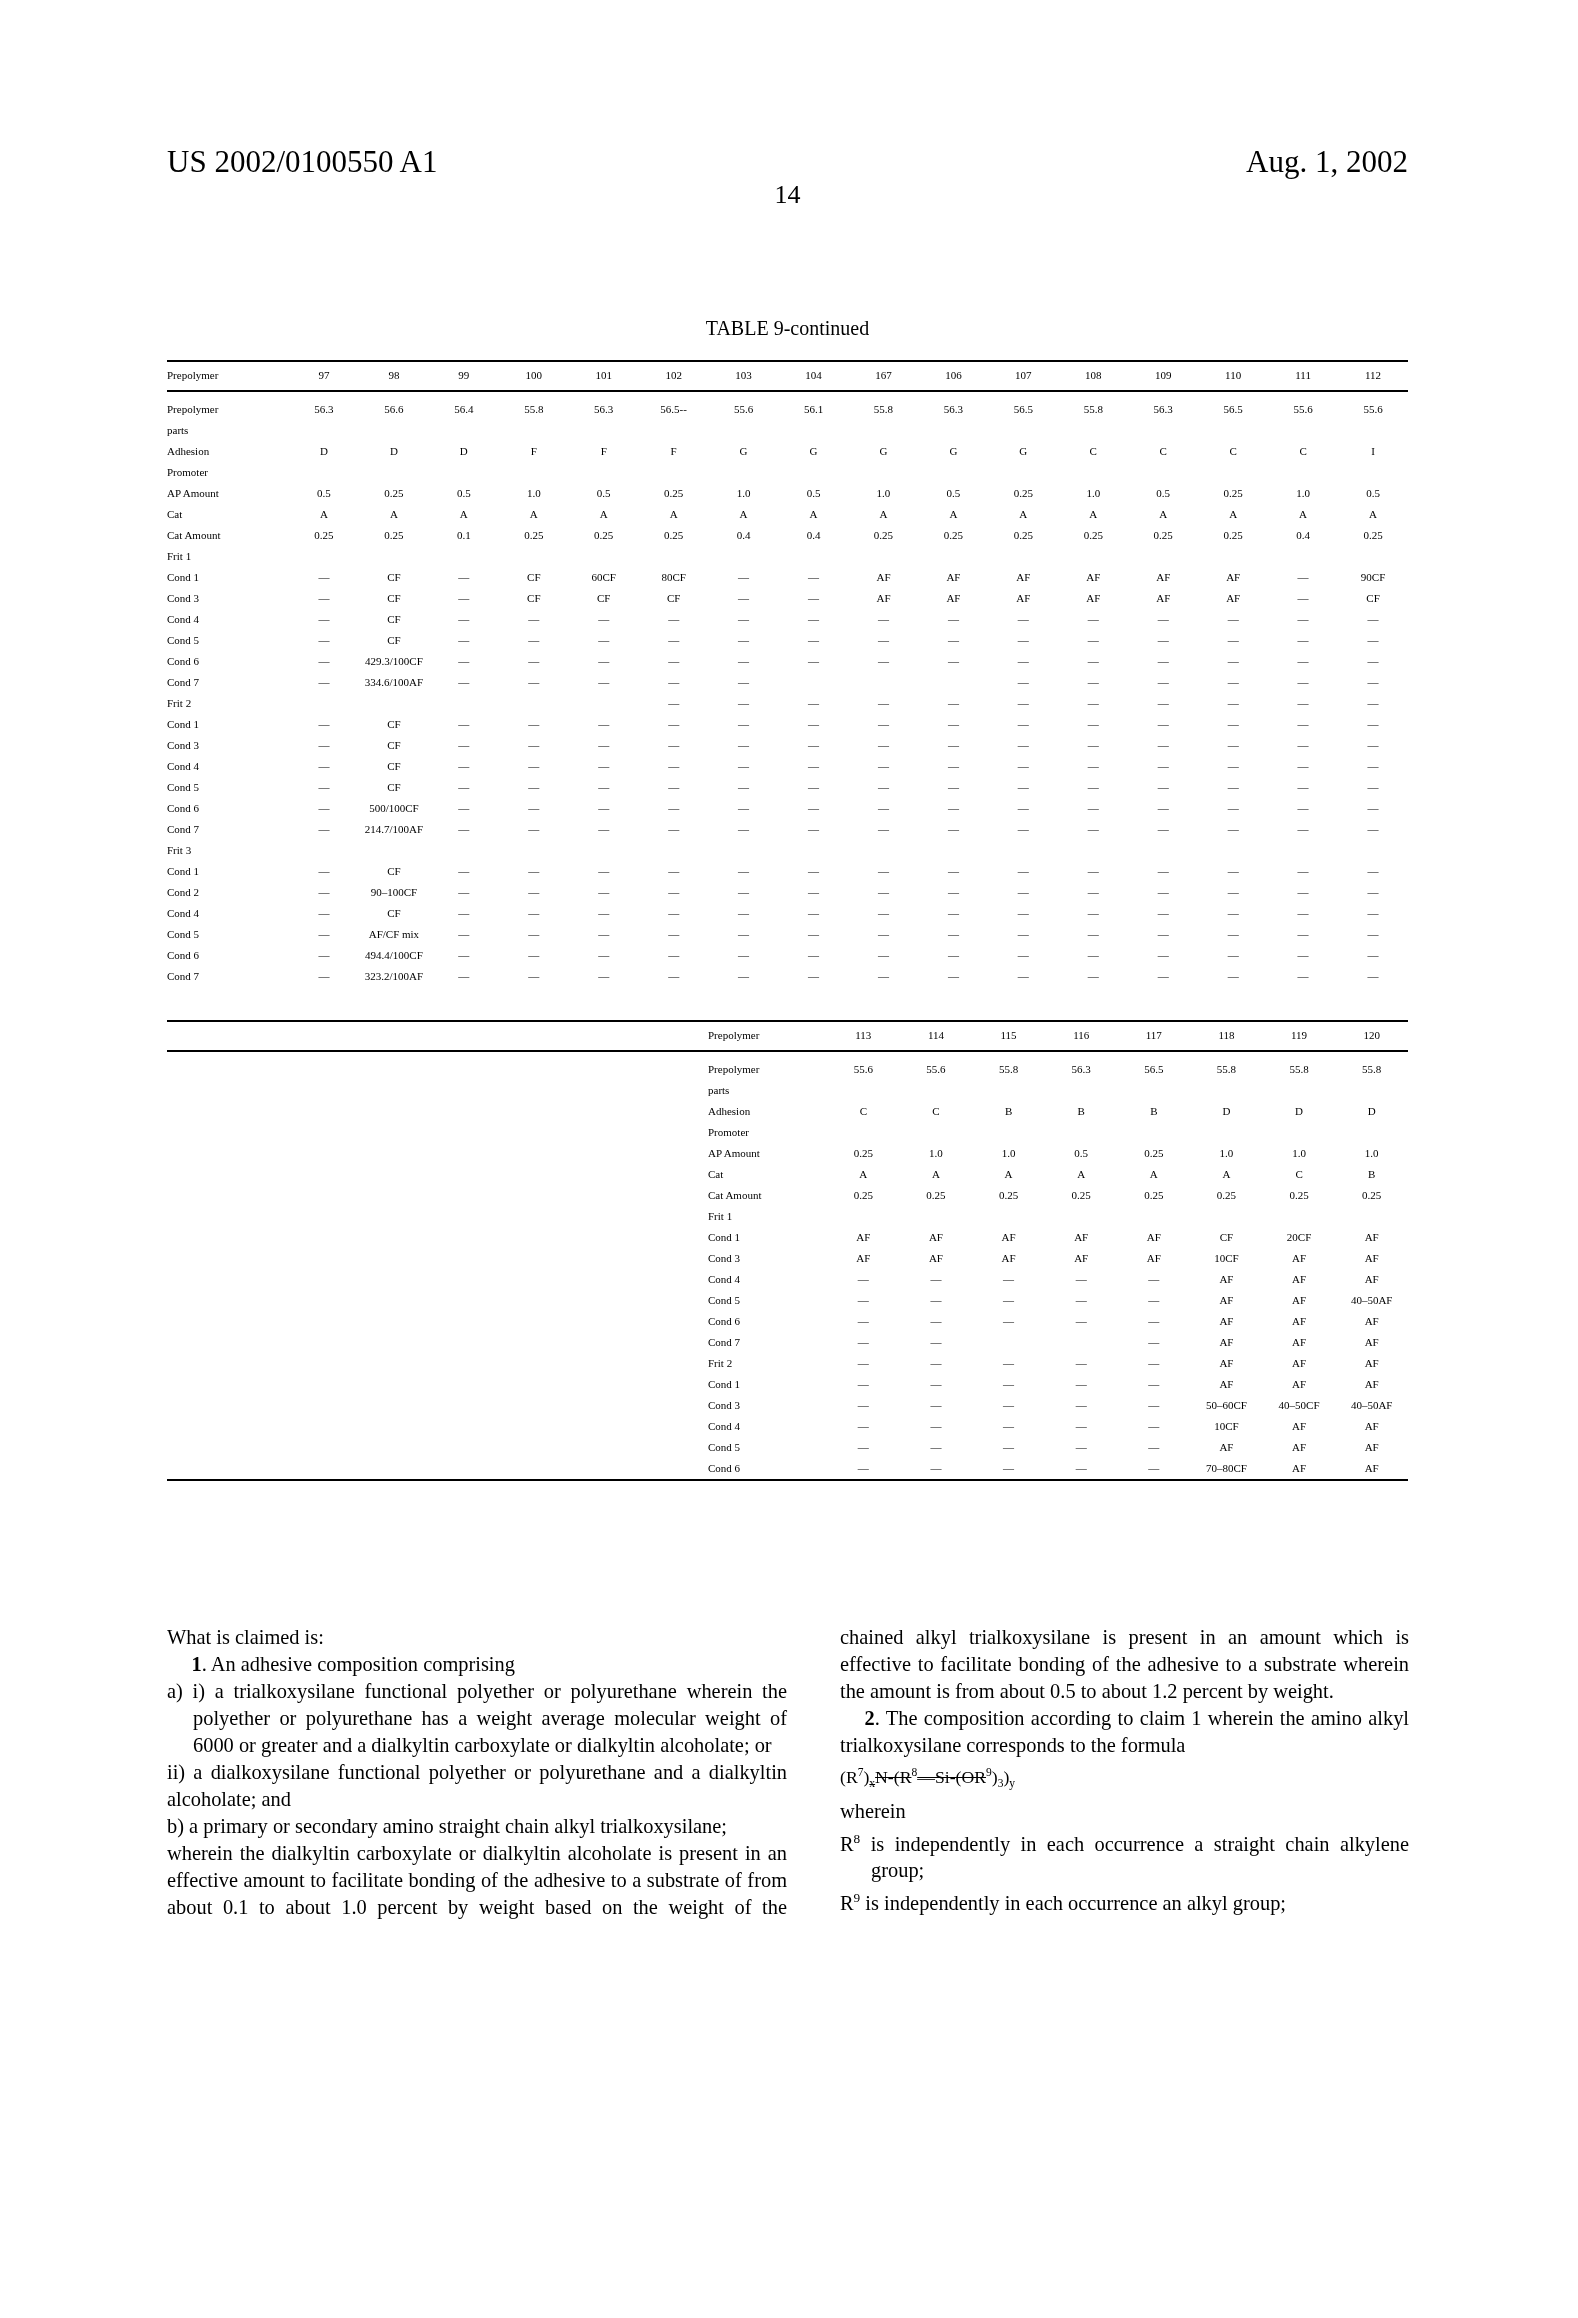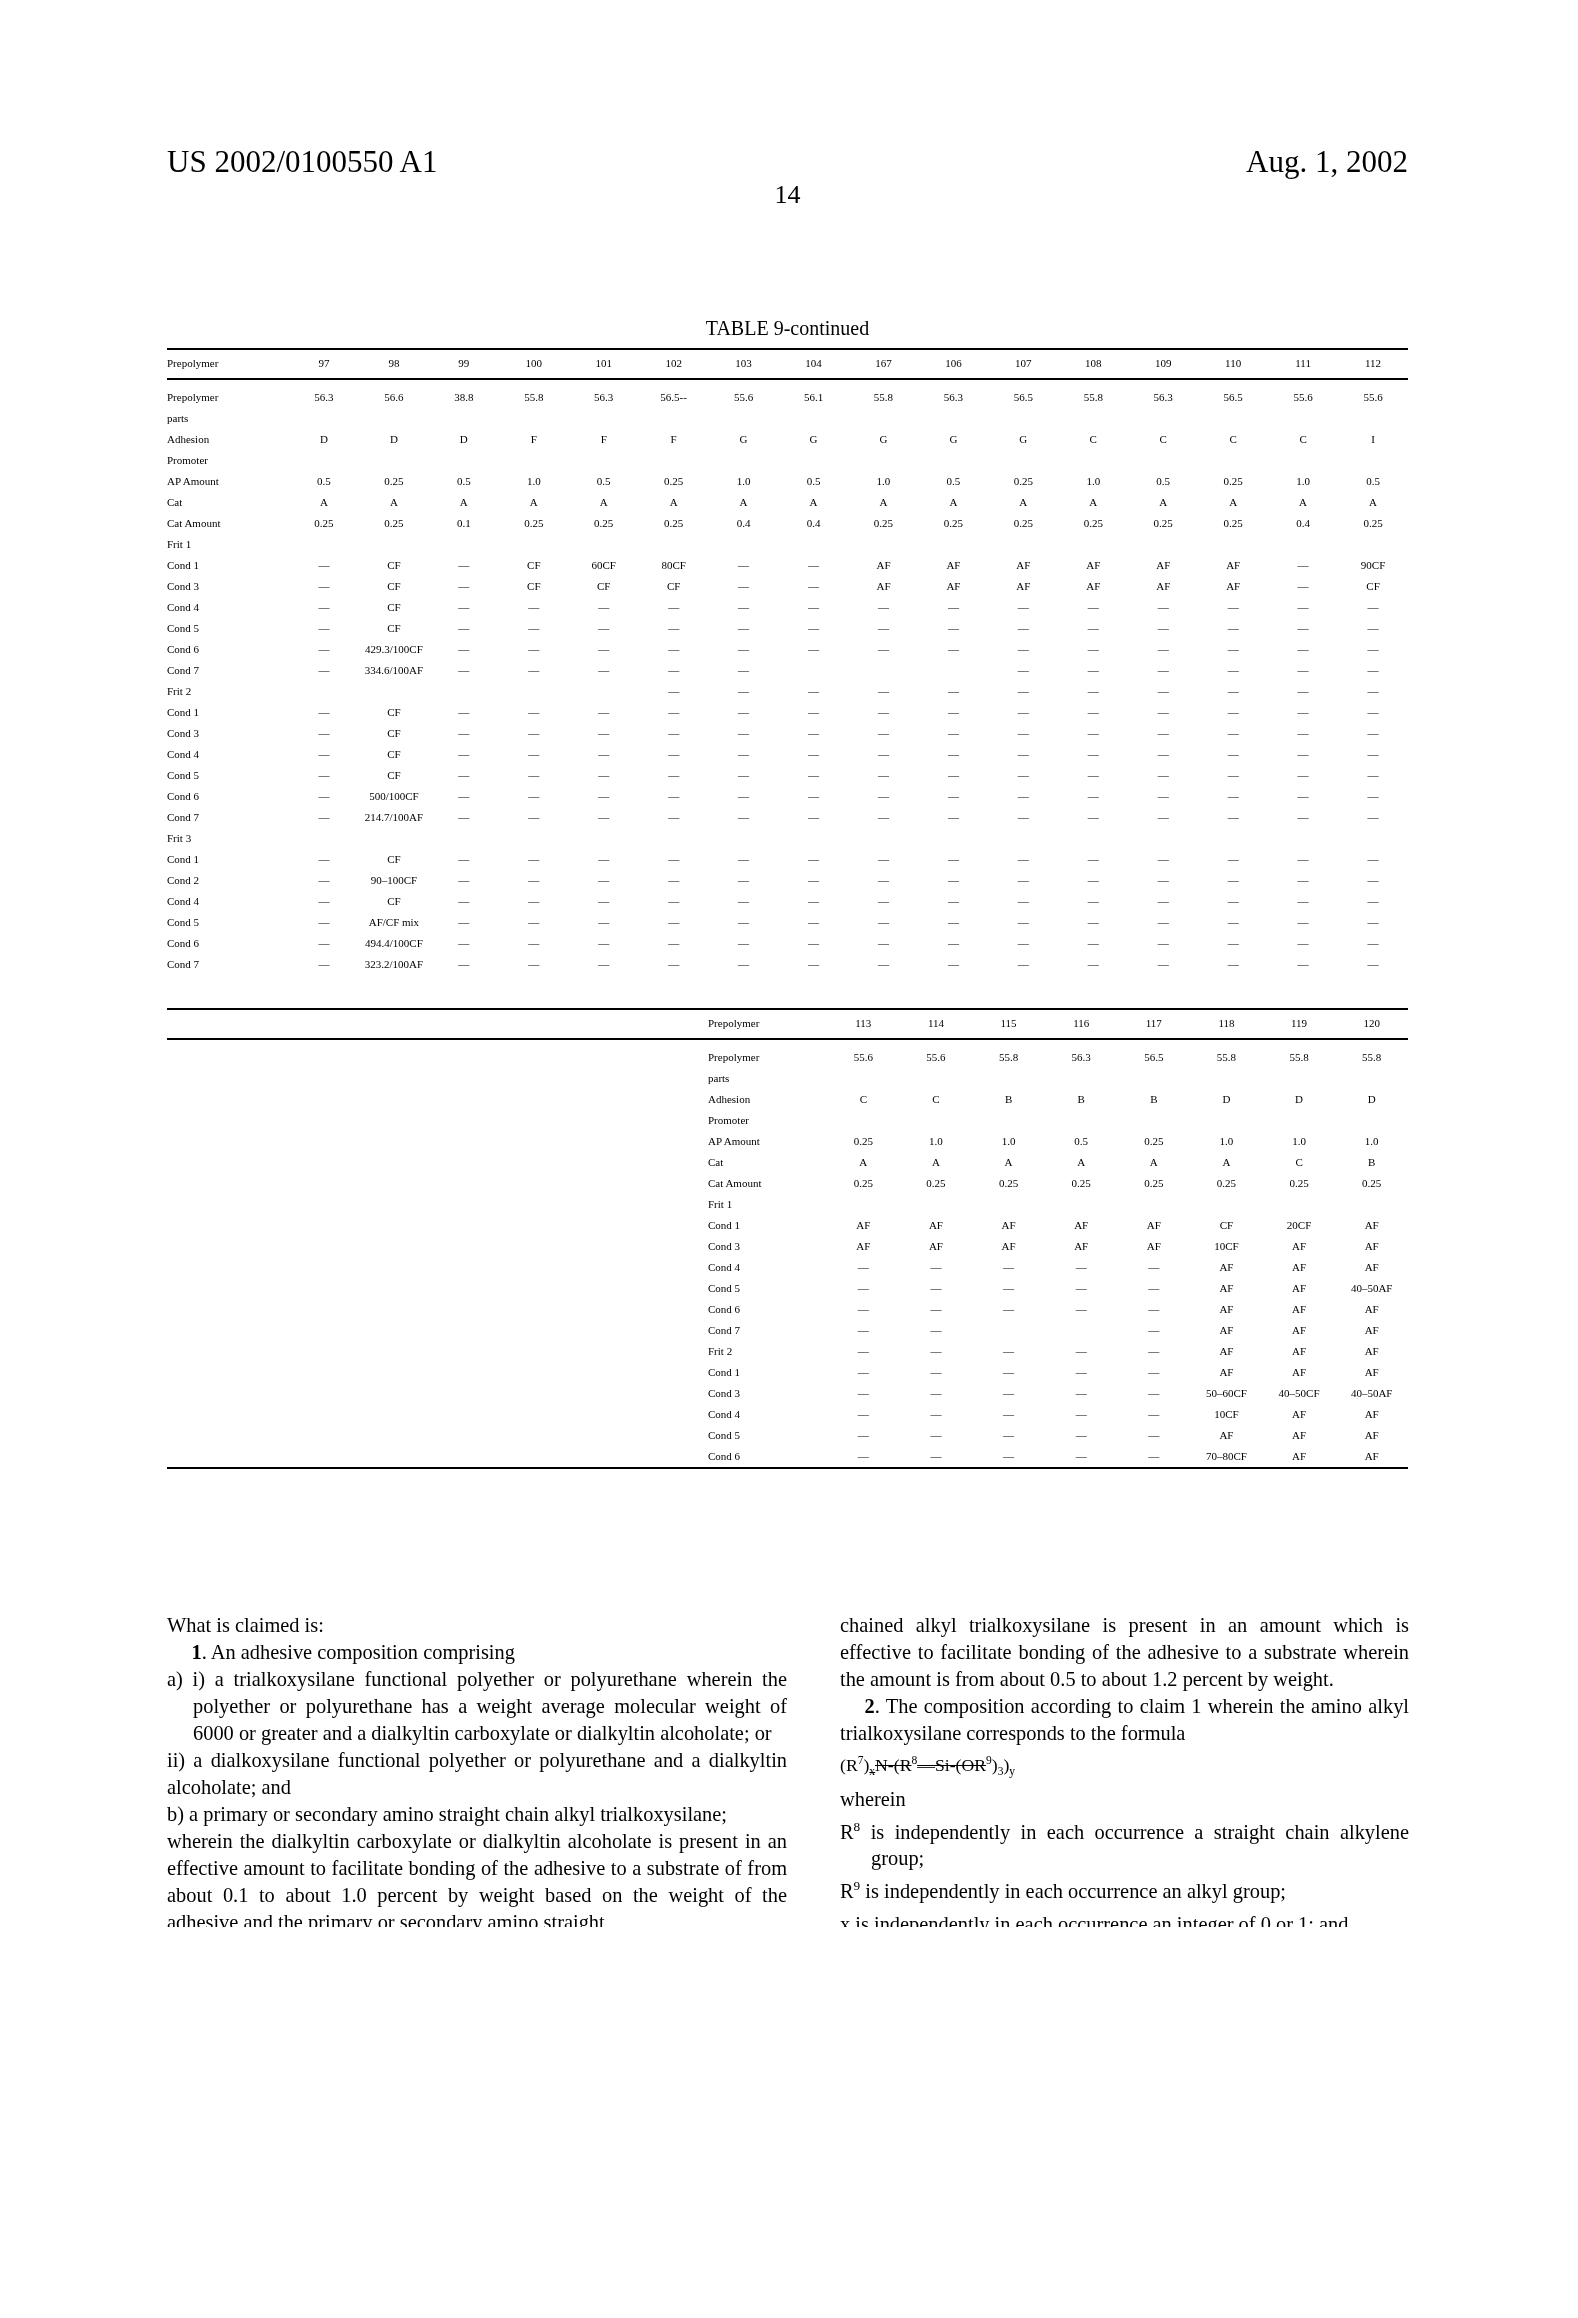--- a/index.html
+++ b/index.html
@@ -4,21 +4,21 @@
 <style>
   * { box-sizing: border-box; }
   html, body { margin: 0; padding: 0; background: #ffffff; }
   .page {
     width: 1578px; height: 1927px; margin: 0 auto; background: #ffffff;
     font-family: "Liberation Serif", "DejaVu Serif", serif; color: #000;
     padding: 144px 170px 0 167px; overflow: hidden; position: relative;
   }
   .header { display: flex; justify-content: space-between; align-items: baseline; font-size: 31px; }
   .page-num { text-align: center; font-size: 26px; }
-  .table-title { text-align: center; font-size: 20px; margin-top: 107px; margin-bottom: 8px; }
+  .table-title { text-align: center; font-size: 20px; margin-top: 107px; margin-bottom: 20px; }
 
   table.datatable { width: 100%; border-collapse: collapse; table-layout: fixed; font-size: 11px; }
   table.t1 { border-top: 2px solid #000; }
   table.t2 { margin-top: 33px; border-top: 2px solid #000; border-bottom: 2px solid #000; }
   table.datatable thead th {
     border-bottom: 2px solid #000; text-align: center; font-weight: normal;
     padding: 6.8px 0 9.5px; white-space: nowrap;
   }
   table.datatable thead th.lbl { text-align: left; }
   table.datatable td {
@@ -97,21 +97,21 @@
           <th>111</th>
           <th>112</th>
         </tr>
       </thead>
       <tbody>
         <tr>
           <td class="lbl">Prepolymer
 parts</td>
           <td>56.3</td>
           <td>56.6</td>
-          <td>38.8</td>
+          <td>56.4</td>
           <td>55.8</td>
           <td>56.3</td>
           <td>56.5--</td>
           <td>55.6</td>
           <td>56.1</td>
           <td>55.8</td>
           <td>56.3</td>
           <td>56.5</td>
           <td>55.8</td>
           <td>56.3</td>

